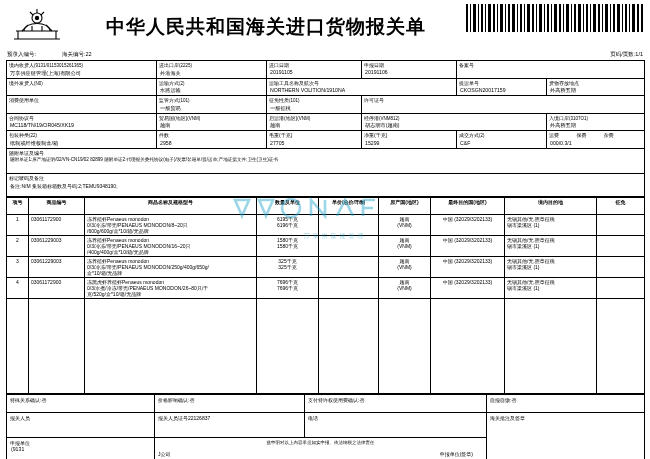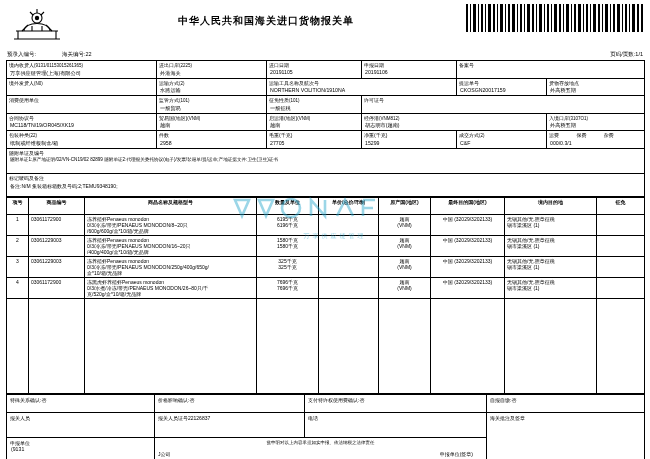--- a/index.html
+++ b/index.html
@@ -11,21 +11,21 @@
     color:#000;
     overflow:hidden;
   }
   .page{position:relative;width:650px;height:459px;box-sizing:border-box;padding:4px 6px;}
 
   
   .toprow{display:flex;align-items:flex-start;justify-content:space-between;height:46px;}
   .logo{width:62px;height:44px;display:flex;align-items:center;justify-content:center;}
   .logo svg{display:block;}
   .titlewrap{flex:1;text-align:center;padding-top:10px;}
-  .maintitle{font-size:10px;font-weight:bold;letter-spacing:1px;font-family:"DejaVu Sans",sans-serif;}
+  .maintitle{font-size:19px;font-weight:bold;letter-spacing:1px;font-family:"DejaVu Sans",sans-serif;}
   .barcodebox{width:180px;height:38px;display:flex;flex-direction:column;align-items:flex-end;}
   .barcode{height:28px;width:178px;}
   .barnum{font-size:5px;margin-top:1px;letter-spacing:.5px;}
 
   .subrow{display:flex;justify-content:space-between;font-size:5.5px;padding:1px 1px 2px 1px;}
   .subrow .l{display:flex;gap:26px;}
   .subrow .r{display:flex;gap:10px;}
 
   
   table.main{border-collapse:collapse;width:638px;table-layout:fixed;}

